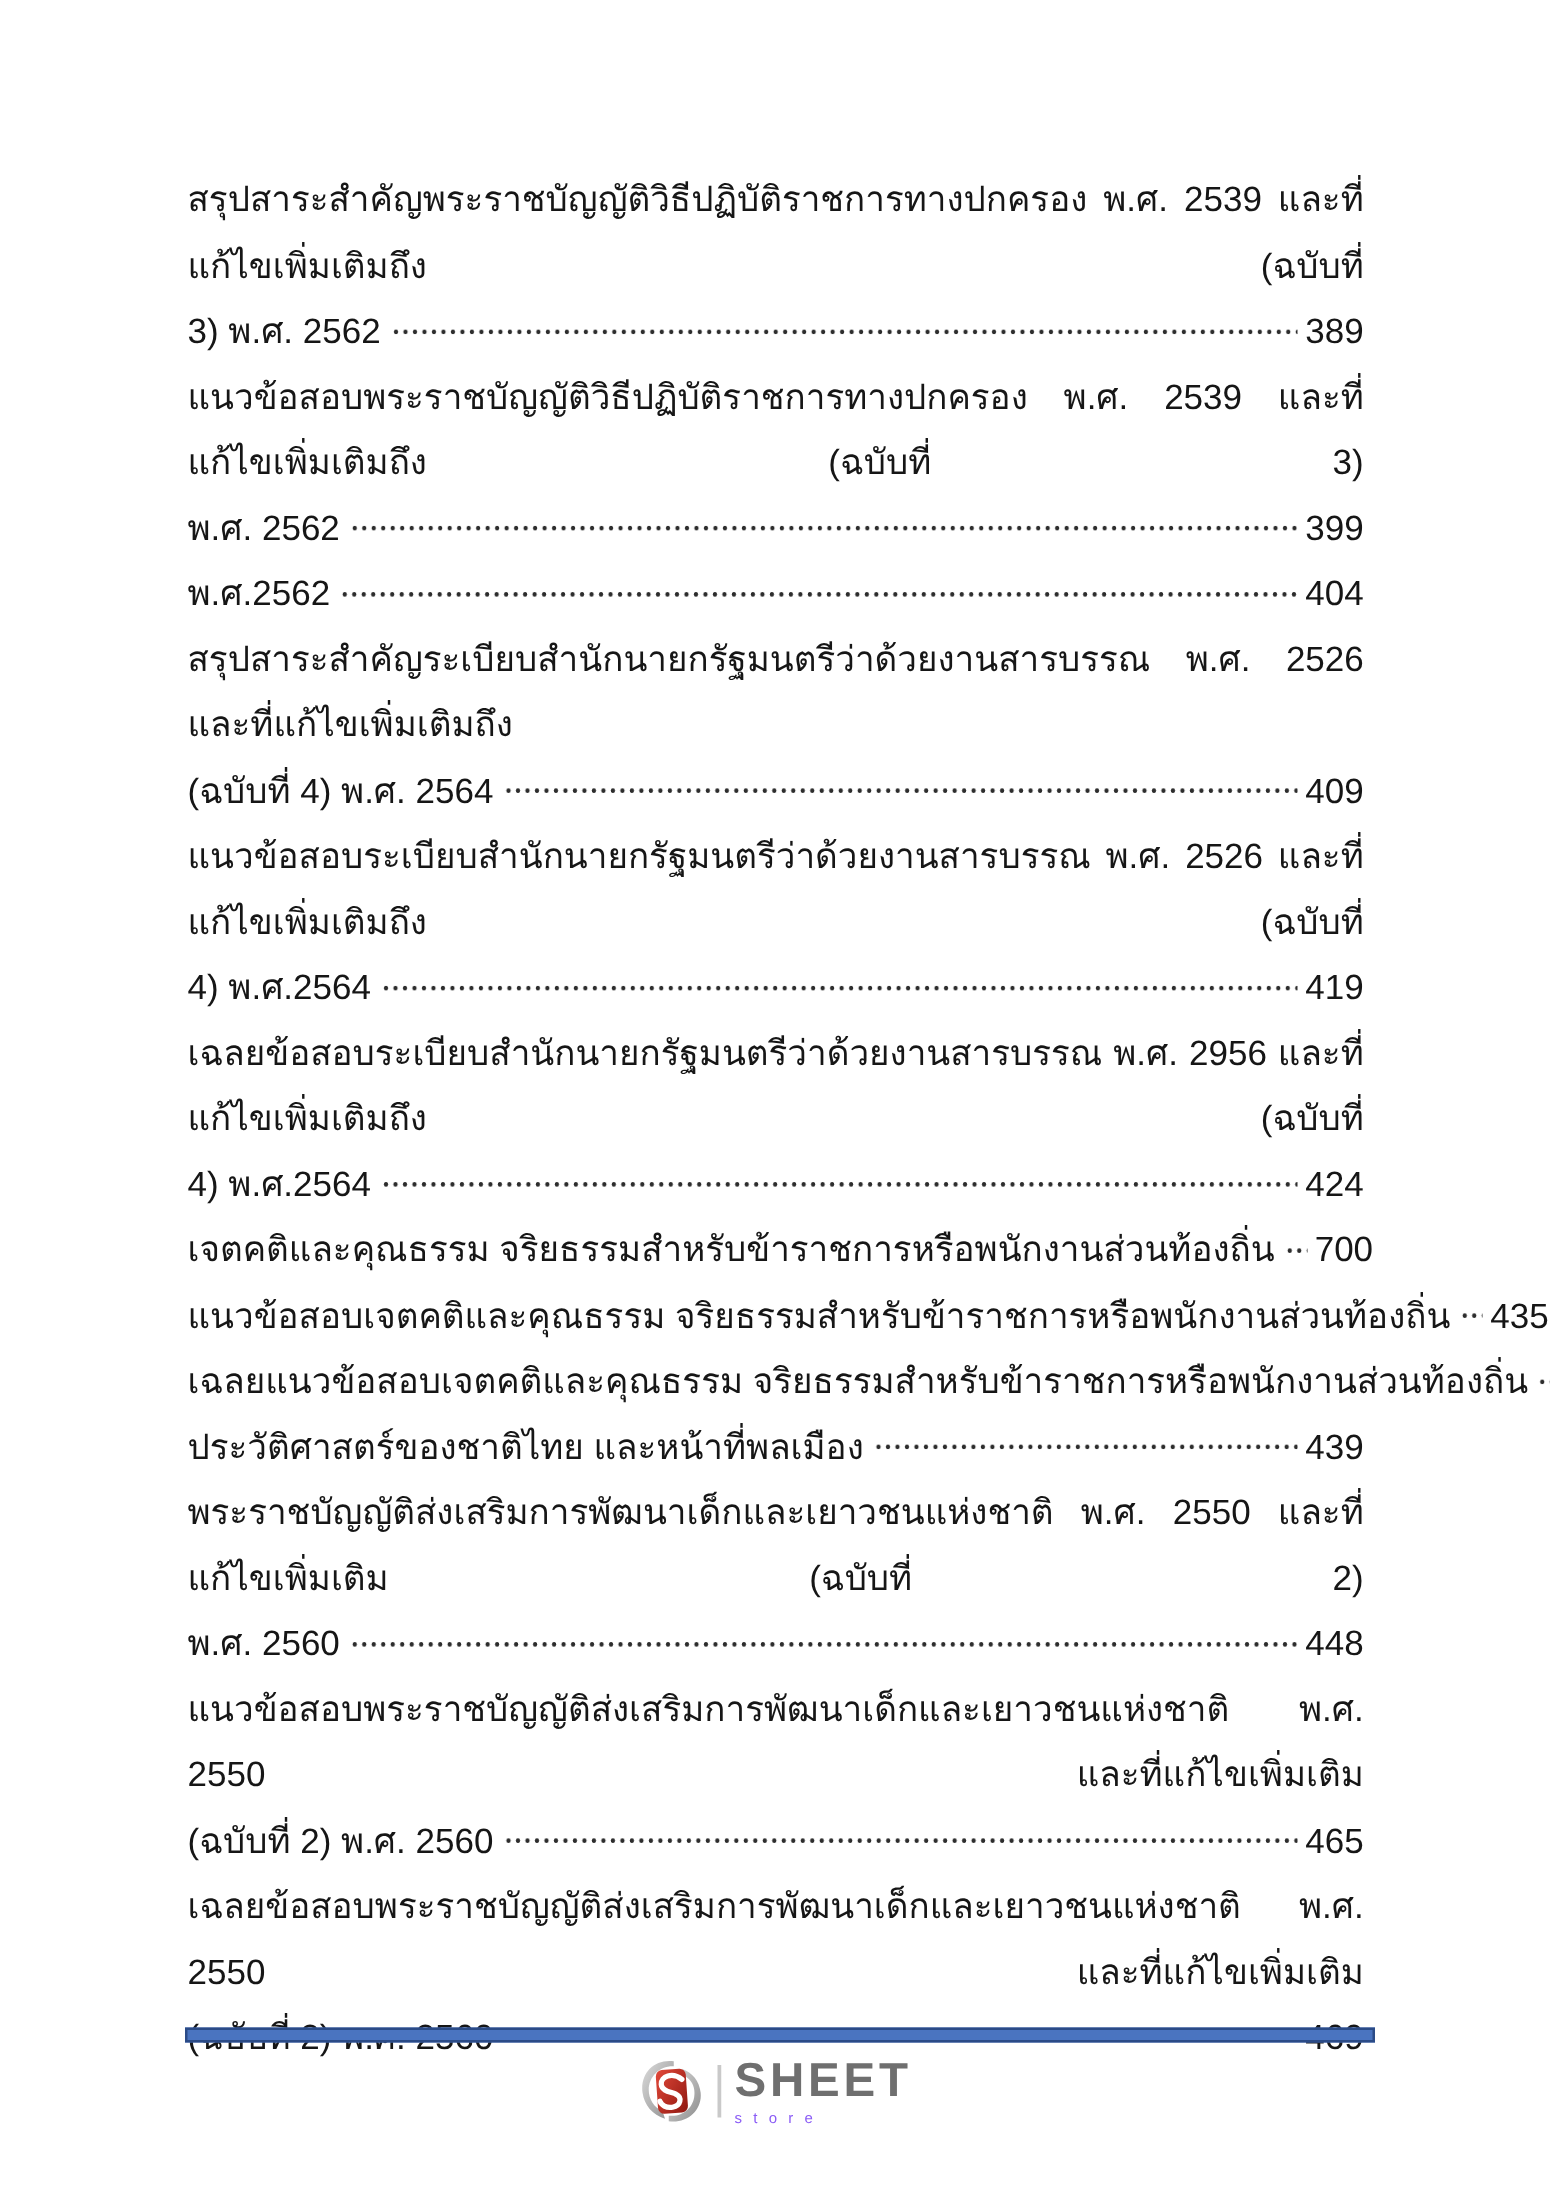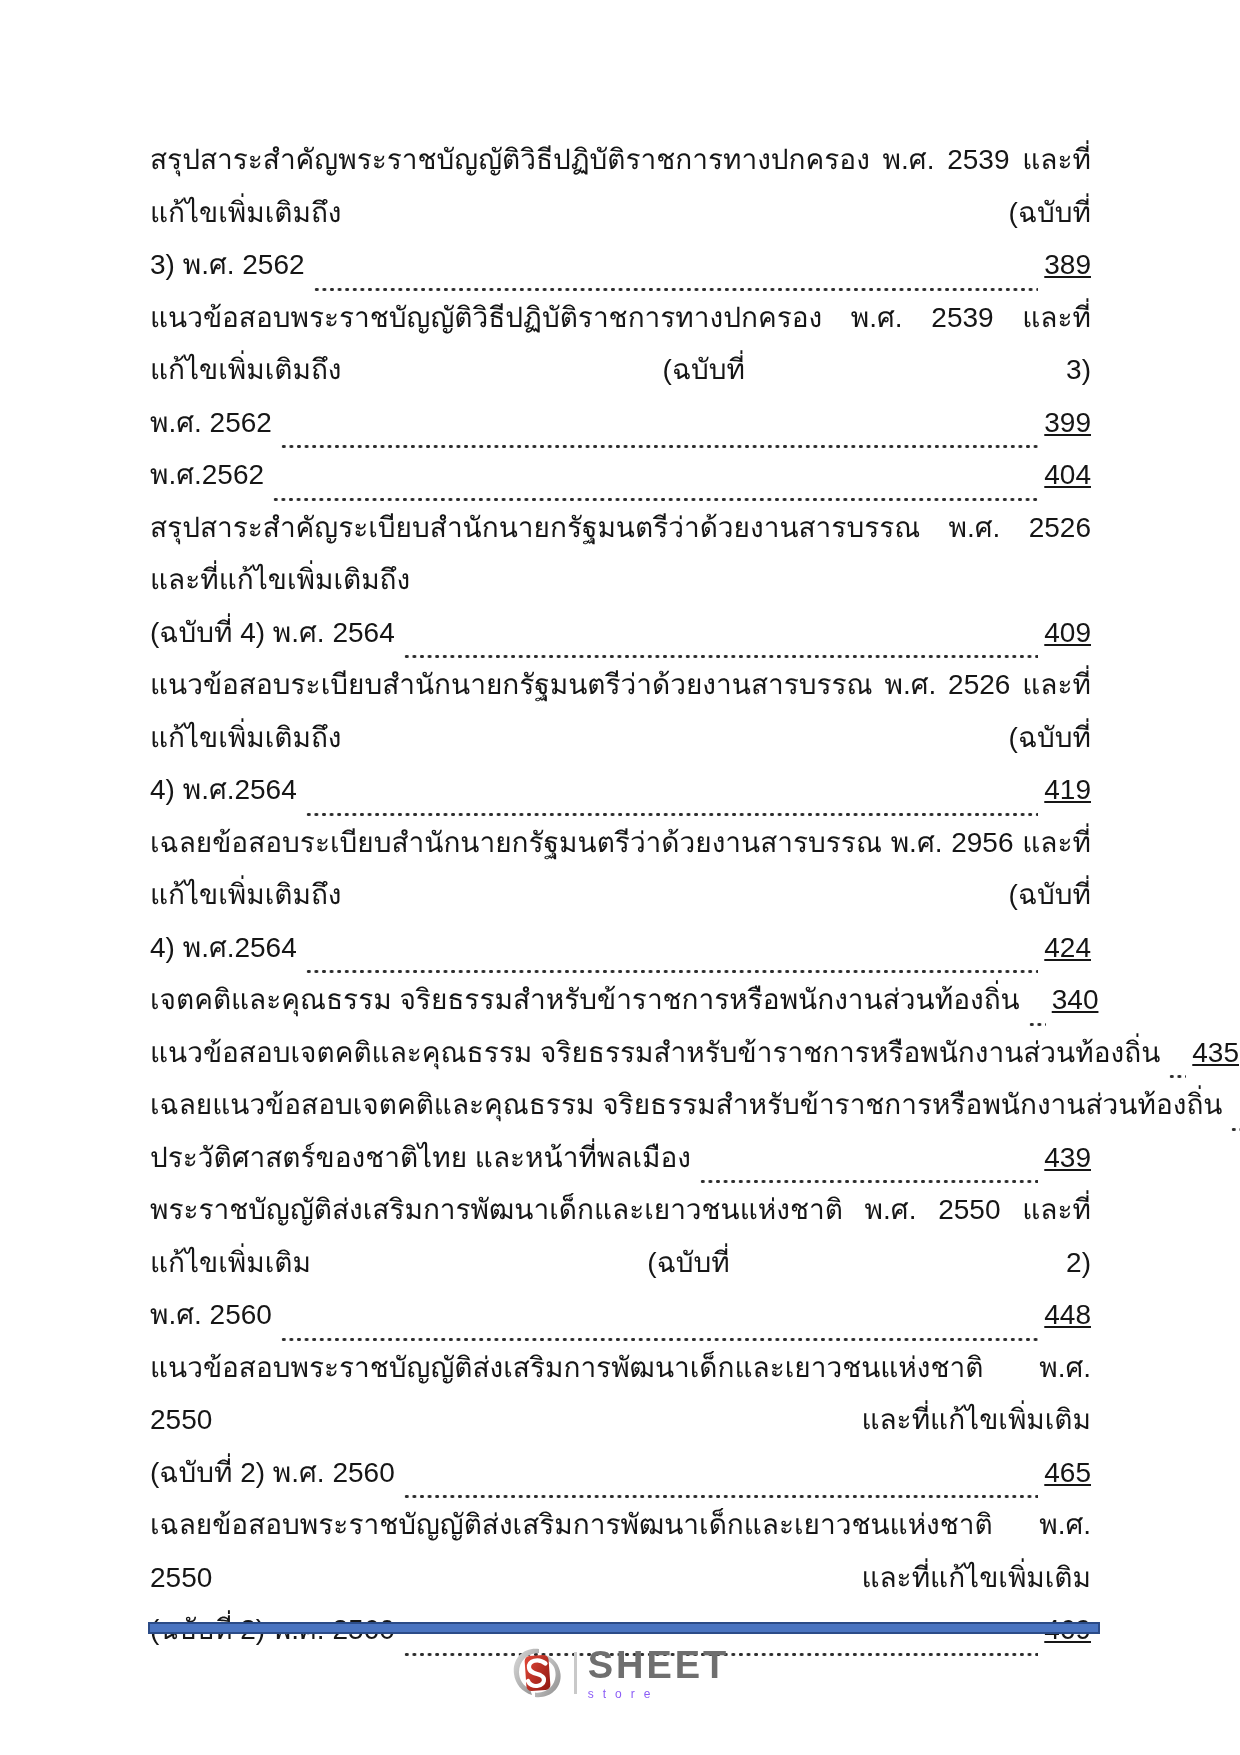--- a/index.html
+++ b/index.html
@@ -32,41 +32,40 @@
   }
   .toc-entry { margin: 0; }
   .toc-line-fill {
     text-align: justify;
     text-align-last: justify;
     white-space: normal;
     word-spacing: 1px;
   }
   .toc-line-last {
     display: flex;
-    align-items: flex-end;
+    align-items: center;
     width: 100%;
   }
   .toc-title {
     flex: 0 1 auto;
     white-space: nowrap;
   }
   .dot-leader {
     flex: 1 1 auto;
     min-width: 18px;
     height: 5px;
     margin: 0 6px 0 8px;
     background-image: radial-gradient(circle, #2d2d2d 1.6px, rgba(0,0,0,0) 2.0px);
     background-size: 7.6px 5px;
     background-repeat: repeat-x;
     background-position: left center;
   }
   .toc-page {
     flex: 0 0 auto;
     white-space: nowrap;
-    text-decoration: underline;
   }
   
   .footer-rule {
     position: absolute;
     left: 148px;
     top: 1622px;
     width: 952px;
     height: 12px;
     box-sizing: border-box;
     background: #4a74c0;
@@ -158,21 +157,21 @@
         <div class="toc-line-last">
           <span class="toc-title">4) พ.ศ.2564</span>
           <span class="dot-leader"></span>
           <span class="toc-page">424</span>
         </div>
       </div>
       <div class="toc-entry">
         <div class="toc-line-last">
           <span class="toc-title">เจตคติและคุณธรรม จริยธรรมสำหรับข้าราชการหรือพนักงานส่วนท้องถิ่น</span>
           <span class="dot-leader"></span>
-          <span class="toc-page">340</span>
+          <span class="toc-page">700</span>
         </div>
       </div>
       <div class="toc-entry">
         <div class="toc-line-last">
           <span class="toc-title">แนวข้อสอบเจตคติและคุณธรรม จริยธรรมสำหรับข้าราชการหรือพนักงานส่วนท้องถิ่น</span>
           <span class="dot-leader"></span>
           <span class="toc-page">435</span>
         </div>
       </div>
       <div class="toc-entry">

